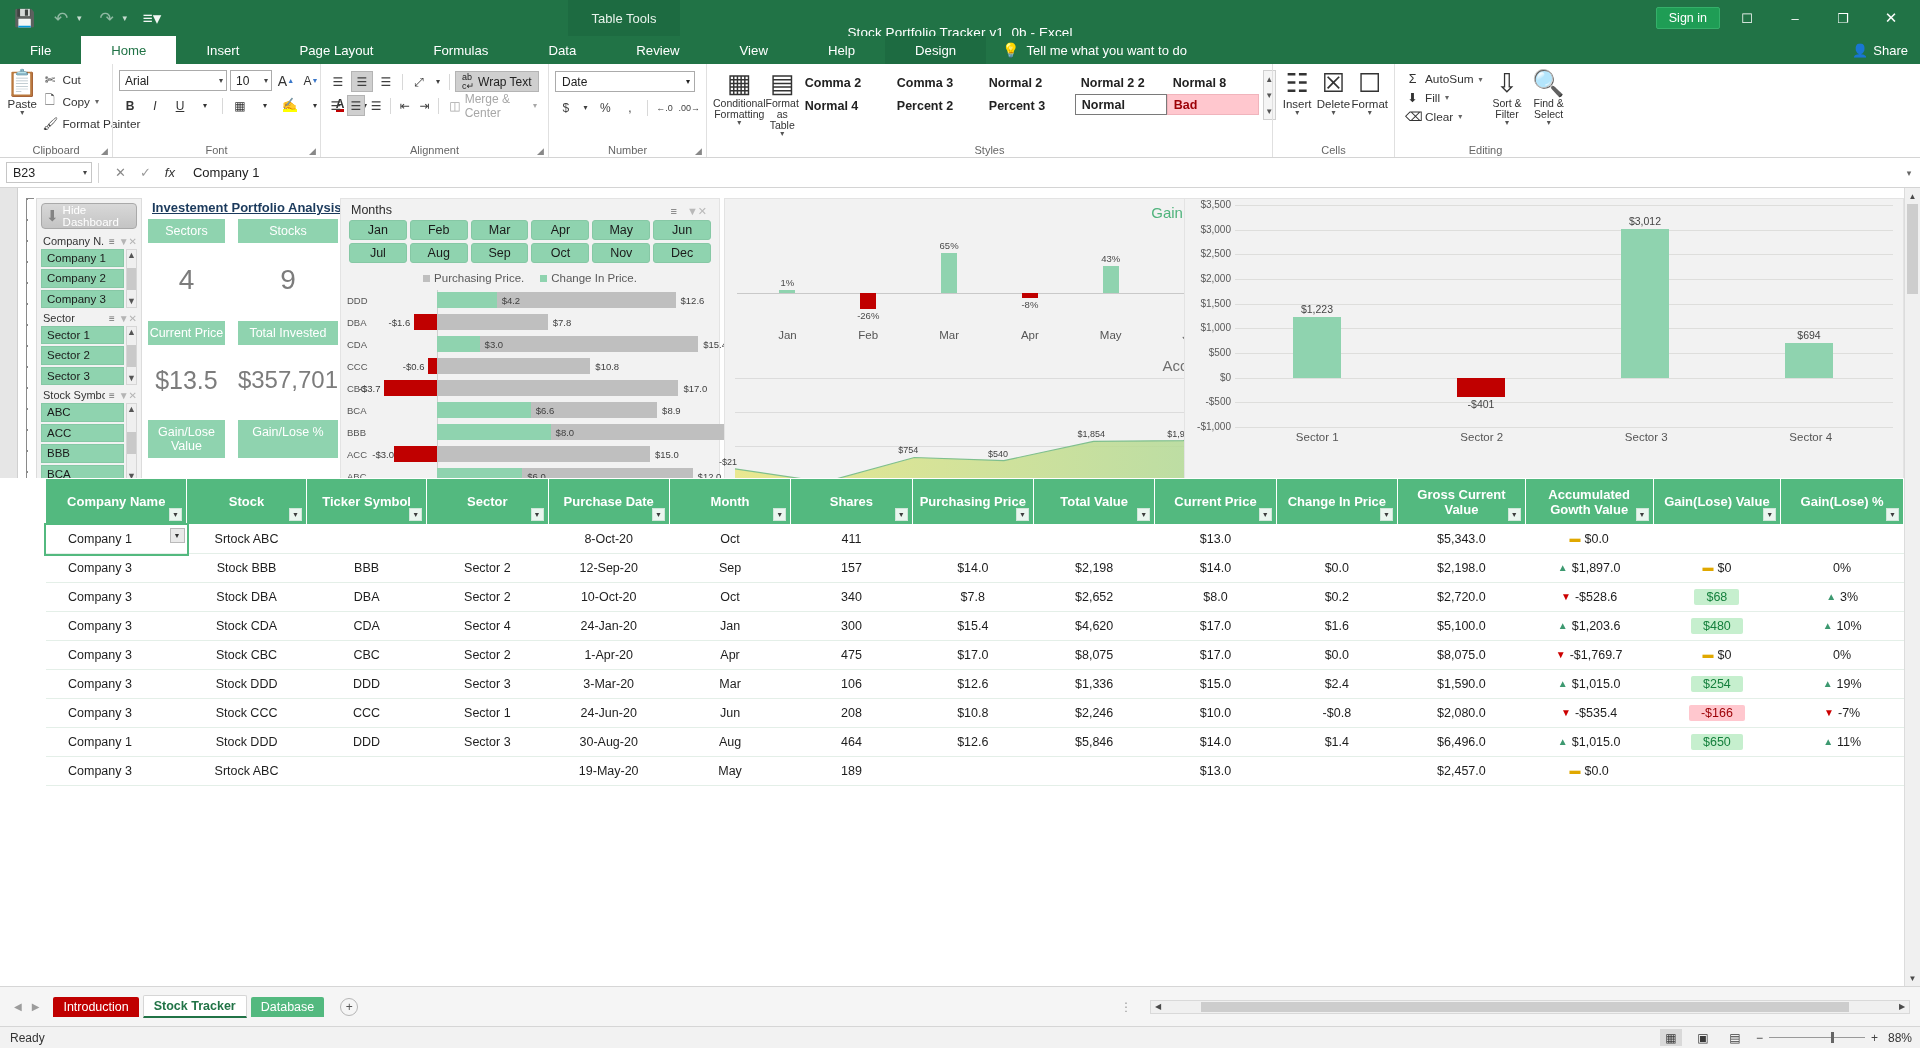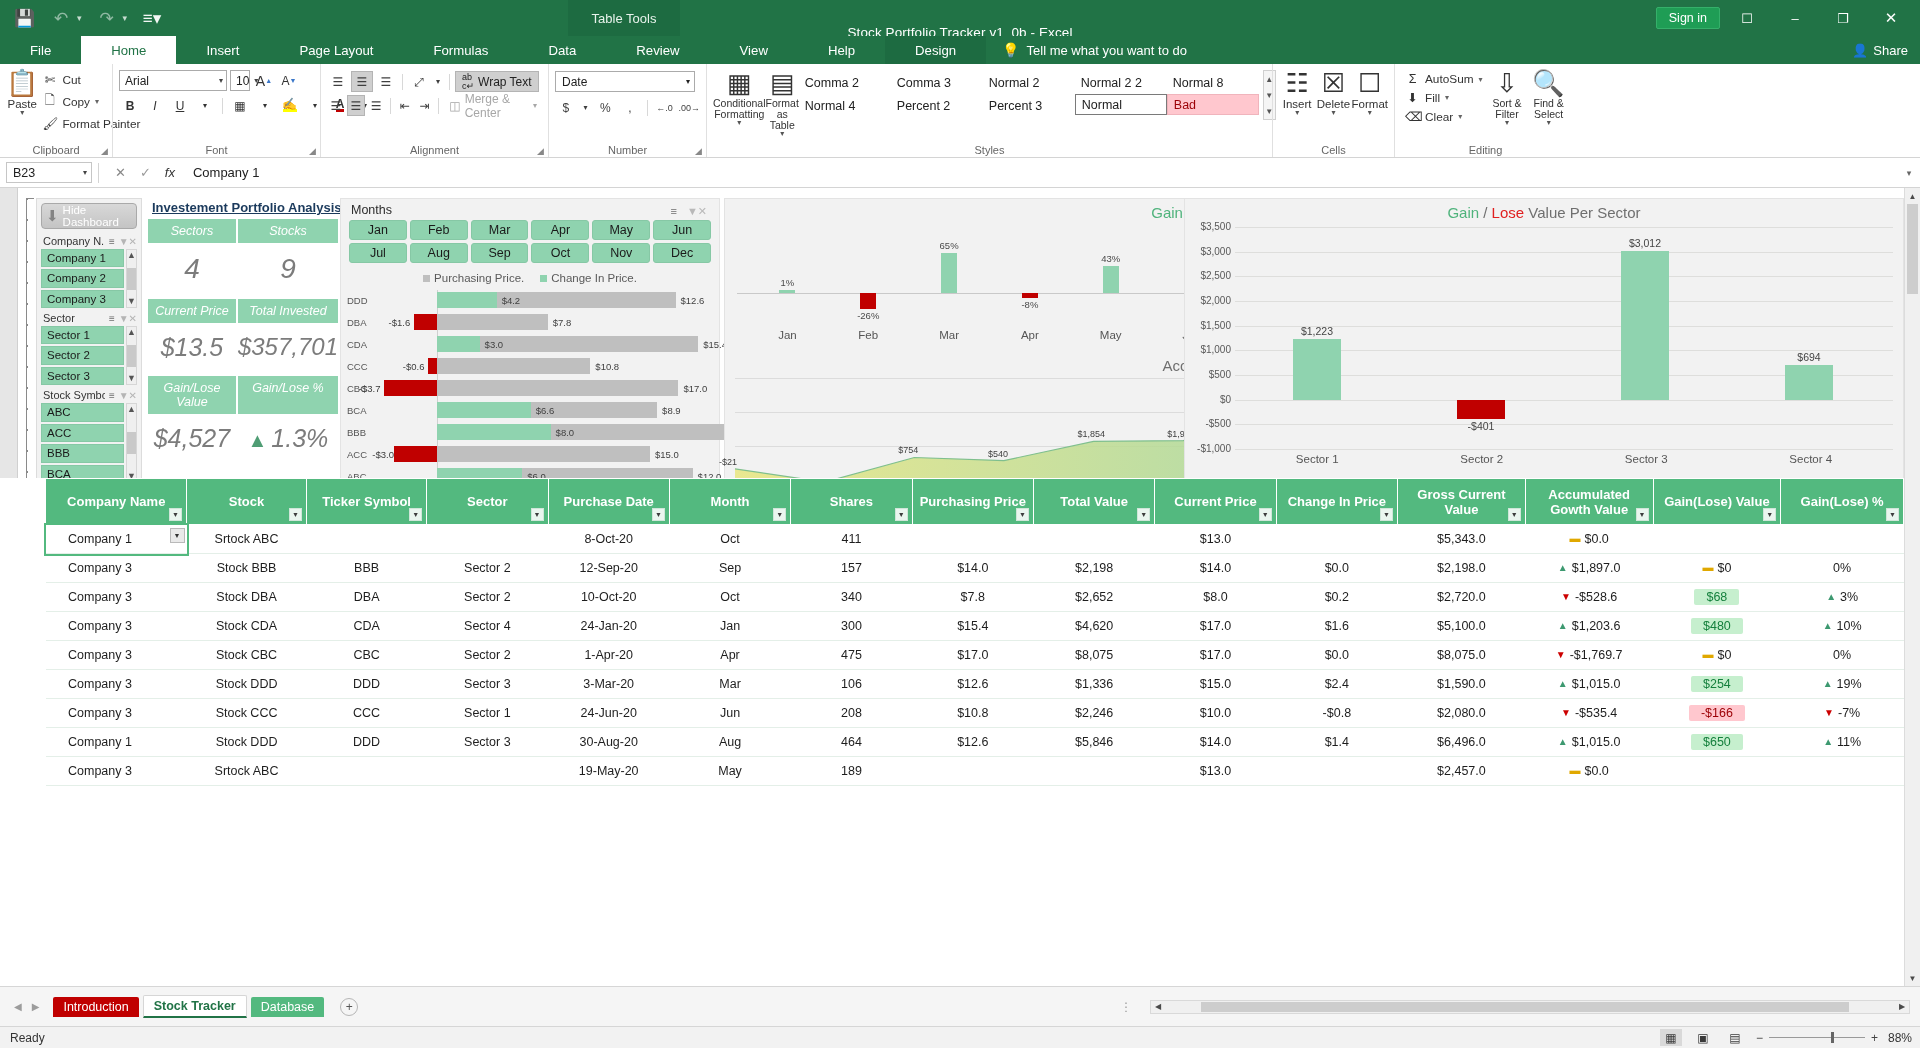--- a/index.html
+++ b/index.html
@@ -99,21 +99,21 @@
 
   
   .numsel { width:140px; border:1px solid #ababab; height:21px; display:flex; align-items:center;
             justify-content:space-between; padding:0 4px 0 6px; font-size:12px; background:#fff; }
   .numrow2 { display:flex; align-items:center; gap:3px; margin-top:5px; }
 
   
   .stylegal { display:flex; align-items:stretch; }
   .stylecols { display:grid; grid-template-columns:repeat(5,92px); grid-auto-rows:23px;
                gap:0 0; padding-top:4px; }
-  .scell { display:flex; align-items:center; padding-left:6px; font-size:12.5px; color:#222; }
+  .scell { display:flex; align-items:center; padding-left:6px; font-size:12.5px; color:#222;font-weight:bold; }
   .scell.boxed { border:1px solid #7a7a7a; background:#fff; height:21px; }
   .scell.bad { background:#ffc7ce; color:#9c0006; border:1px solid #f0b4bc; height:21px; }
   .galscroll { width:13px; display:flex; flex-direction:column; justify-content:space-between;
                border:1px solid #d0d0d0; background:#f5f5f5; margin:3px 0 3px 4px; }
   .galscroll div { height:16px; display:flex; align-items:center; justify-content:center;
                    font-size:8px; color:#555; }
 
   
   .fbar { height:30px; background:#fff; border-bottom:1px solid #d4d4d4; display:flex; align-items:center; }
   .namebox { width:86px; height:21px; margin-left:6px; border:1px solid #c6c6c6; background:#fff;
@@ -162,21 +162,21 @@
   .sbar .ar { font-size:9px; color:#555; line-height:9px; }
   .sbar .thumb { width:9px; flex:0 0 22px; background:#c9c9c9; }
   .panelbtns { position:absolute; left:2px; right:2px; bottom:0; }
   .pbtn { height:15px; background:#f7f7f7; border:1px solid #e0e0e0; font-size:11px;
           color:#3a3a3a; display:flex; align-items:center; justify-content:center; margin-bottom:1px; }
 
   
   .kpi { position:absolute; left:148px; top:10px; width:190px; }
   .kpi-title { font-size:13px; font-weight:bold; color:#1b3a5c; text-decoration:underline;
                padding:2px 2px 4px 4px; white-space:nowrap; }
-  .kpi-grid { display:grid; grid-template-columns:1fr 1fr; gap:2px;font-style:italic; }
+  .kpi-grid { display:grid; grid-template-columns:1fr 1fr; gap:13px; }
   .kpi-h { background:#8fd3af; color:#fff; font-size:12.5px; text-align:center; padding:5px 0; }
   .kpi-v { background:#fff; color:#7c7c7c; text-align:center; font-size:28px;
            padding:8px 0 12px 0; border:0; }
   .kpi-v.sm { font-size:25px; }
   .kpi-v.xs { font-size:24px; }
   .kpi-v .tri { color:#4f9d74; font-size:20px; margin-right:4px; }
 
   
   .midpanel { position:absolute; left:340px; top:10px; width:380px; bottom:12px;
               background:#f2f2f2; border:1px solid #e3e3e3; }
@@ -382,21 +382,21 @@
       </div>
     </div>
 
     <div class="rgroup" style="width:208px">
       <div class="rbody" style="flex-direction:column;padding-top:3px">
         <div class="fontrow">
           <div class="fbox" style="width:108px">
             <span>Arial</span>
             <span class="car">▾</span>
           </div>
-          <div class="fbox" style="width:20px">
+          <div class="fbox" style="width:42px">
             <span>10</span>
             <span class="car">▾</span>
           </div>
           <div class="fbtn big">A<span class="sup">▲</span></div>
           <div class="fbtn">A<span class="sup">▼</span></div>
         </div>
         <div class="fontrow">
           <div class="fbtn" style="font-weight:bold">B</div>
           <div class="fbtn" style="font-style:italic">I</div>
           <div class="fbtn" style="text-decoration:underline">U</div>
@@ -890,23 +890,20 @@
           <span>Aug</span>
           <span>Sep</span>
           <span>Oct</span>
           <span>Nov</span>
           <span>Dec</span>
         </div>
       <div class="zoomctl">+■−</div>
     </div>
 
     <div class="spanel">
-      <div class="sp-title">
-        <span class="g">Gain</span> / <span class="l">Lose</span> <span>Value Per Sector</span>
-      </div>
       <div class="splot" id="sectorplot">
           <div class="sp-grid" style="top:0px"></div>
           <div class="sp-tick" style="top:0px">$3,500</div>
           <div class="sp-grid" style="top:24.666666666666686px"></div>
           <div class="sp-tick" style="top:24.666666666666686px">$3,000</div>
           <div class="sp-grid" style="top:49.33333333333334px"></div>
           <div class="sp-tick" style="top:49.33333333333334px">$2,500</div>
           <div class="sp-grid" style="top:74px"></div>
           <div class="sp-tick" style="top:74px">$2,000</div>
           <div class="sp-grid" style="top:98.66666666666666px"></div>

